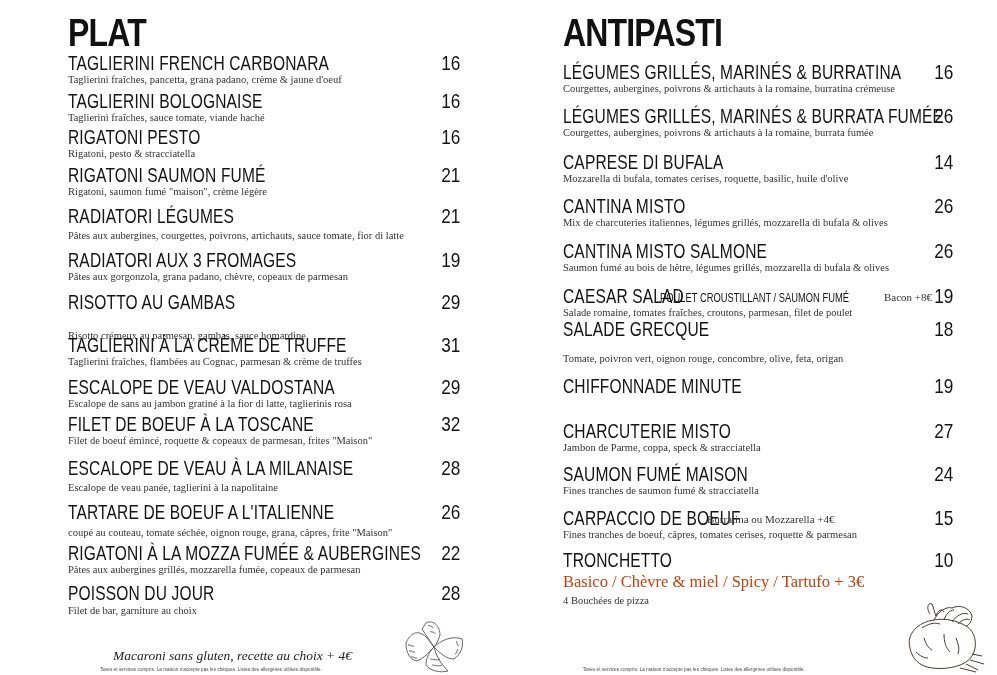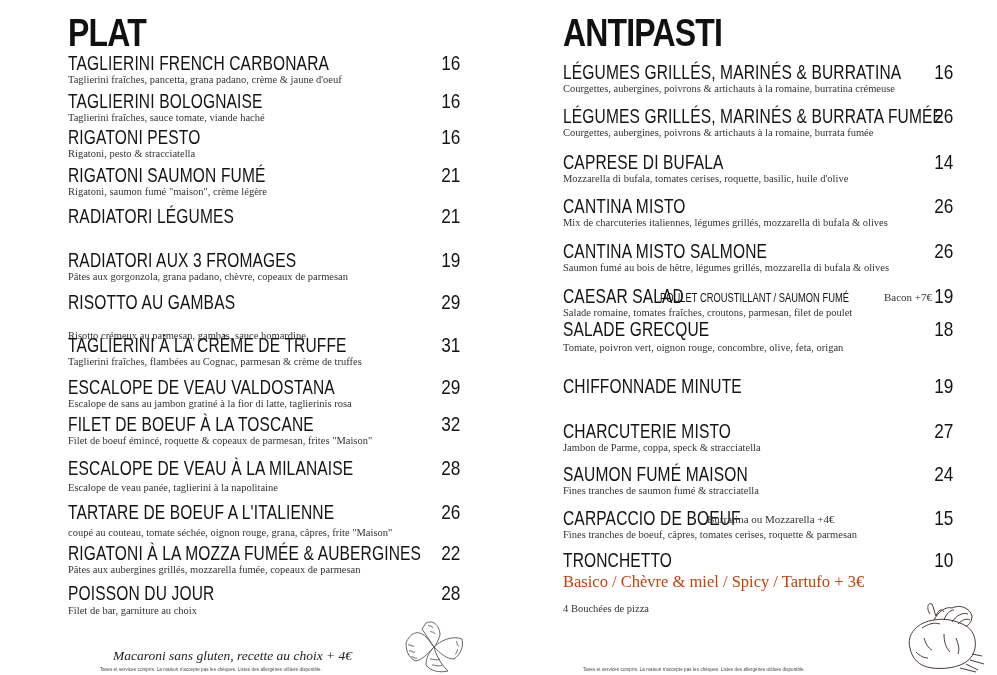--- a/index.html
+++ b/index.html
@@ -91,20 +91,21 @@
   <div class="item" style="top:127px">
     <div class="item-head"><span class="item-name">RIGATONI PESTO</span><span class="item-price">16</span></div>
     <div class="item-desc">Rigatoni, pesto &amp; stracciatella</div>
   </div>
   <div class="item" style="top:165px">
     <div class="item-head"><span class="item-name">RIGATONI SAUMON FUMÉ</span><span class="item-price">21</span></div>
     <div class="item-desc">Rigatoni, saumon fumé  "maison", crème légère</div>
   </div>
   <div class="item" style="top:206px">
     <div class="item-head"><span class="item-name">RADIATORI LÉGUMES</span><span class="item-price">21</span></div>
+    <div class="item-desc" style="margin-top:4px">Pâtes aux aubergines, courgettes, poivrons, artichauts, sauce tomate, fior di latte</div>
   </div>
   <div class="item" style="top:250px">
     <div class="item-head"><span class="item-name">RADIATORI AUX 3 FROMAGES</span><span class="item-price">19</span></div>
     <div class="item-desc">Pâtes aux gorgonzola, grana padano, chèvre, copeaux  de parmesan</div>
   </div>
   <div class="item" style="top:292px">
     <div class="item-head"><span class="item-name">RISOTTO AU GAMBAS</span><span class="item-price">29</span></div>
     <div class="item-desc" style="margin-top:18px">Risotto crémeux au parmesan, gambas, sauce homardine</div>
   </div>
   <div class="item" style="top:335px">
@@ -171,28 +172,28 @@
     <div class="item-desc">Mix de charcuteries italiennes, légumes grillés, mozzarella di bufala &amp; olives</div>
   </div>
   <div class="item" style="top:241px">
     <div class="item-head"><span class="item-name">CANTINA MISTO SALMONE</span><span class="item-price">26</span></div>
     <div class="item-desc">Saumon fumé au bois de hêtre, légumes grillés, mozzarella di bufala &amp; olives</div>
   </div>
   <div class="item" style="top:286px">
     <div class="item-head">
       <span class="item-name">CAESAR SALAD</span>
       <span class="item-sub" style="left:97px">POULET CROUSTILLANT / SAUMON FUMÉ</span>
-      <span class="item-note" style="left:321px">Bacon +7€</span>
+      <span class="item-note" style="left:321px">Bacon +8€</span>
       <span class="item-price">19</span>
     </div>
     <div class="item-desc">Salade romaine, tomates fraîches, croutons, parmesan, filet de poulet</div>
   </div>
   <div class="item" style="top:319px">
     <div class="item-head"><span class="item-name">SALADE GRECQUE</span><span class="item-price">18</span></div>
-    <div class="item-desc" style="margin-top:3px">Tomate, poivron vert, oignon rouge, concombre, olive, feta, origan</div>
+    <div class="item-desc" style="margin-top:14px">Tomate, poivron vert, oignon rouge, concombre, olive, feta, origan</div>
   </div>
   <div class="item" style="top:376px">
     <div class="item-head"><span class="item-name">CHIFFONNADE MINUTE</span><span class="item-price">19</span></div>
   </div>
   <div class="item" style="top:421px">
     <div class="item-head"><span class="item-name">CHARCUTERIE MISTO</span><span class="item-price">27</span></div>
     <div class="item-desc">Jambon de Parme, coppa, speck &amp; stracciatella</div>
   </div>
   <div class="item" style="top:464px">
     <div class="item-head"><span class="item-name">SAUMON FUMÉ MAISON</span><span class="item-price">24</span></div>
@@ -202,21 +203,21 @@
     <div class="item-head">
       <span class="item-name">CARPACCIO DE BOEUF</span>
       <span class="item-note" style="left:144px">Burratina ou Mozzarella +4€</span>
       <span class="item-price">15</span>
     </div>
     <div class="item-desc">Fines tranches de boeuf, câpres, tomates cerises, roquette &amp; parmesan</div>
   </div>
   <div class="item" style="top:550px">
     <div class="item-head"><span class="item-name">TRONCHETTO</span><span class="item-price">10</span></div>
     <div class="item-variants">Basico / Chèvre &amp; miel / Spicy / Tartufo + 3€</div>
-    <div class="item-desc" style="margin-top:12px">4 Bouchées de pizza</div>
+    <div class="item-desc" style="margin-top:4px">4 Bouchées de pizza</div>
   </div>
 </div>
 
 <div class="footer-note footer-right">Taxes et services compris. La maison n'accepte pas les chèques. Listes des allergènes utilisés disponible.</div>
 
 <svg class="illustration illu-burrata" viewBox="0 0 92 77" fill="none" stroke="#4a3b35" stroke-width="1">
   <path d="M10 50 C6 36 18 24 34 22 C44 20 56 22 66 28 C76 34 78 48 72 58 C66 68 48 72 32 70 C18 68 12 60 10 50 Z"></path>
   <path d="M34 22 C38 14 46 8 52 10 C60 6 70 10 72 18 C72 24 68 28 66 28"></path>
   <path d="M44 22 C46 16 50 12 54 12 M52 24 C56 18 62 14 68 16 M58 26 C62 22 66 20 70 22"></path>
   <path d="M30 16 C26 10 28 4 32 6 C34 10 34 14 36 18 M36 18 C38 12 42 10 44 14"></path>

